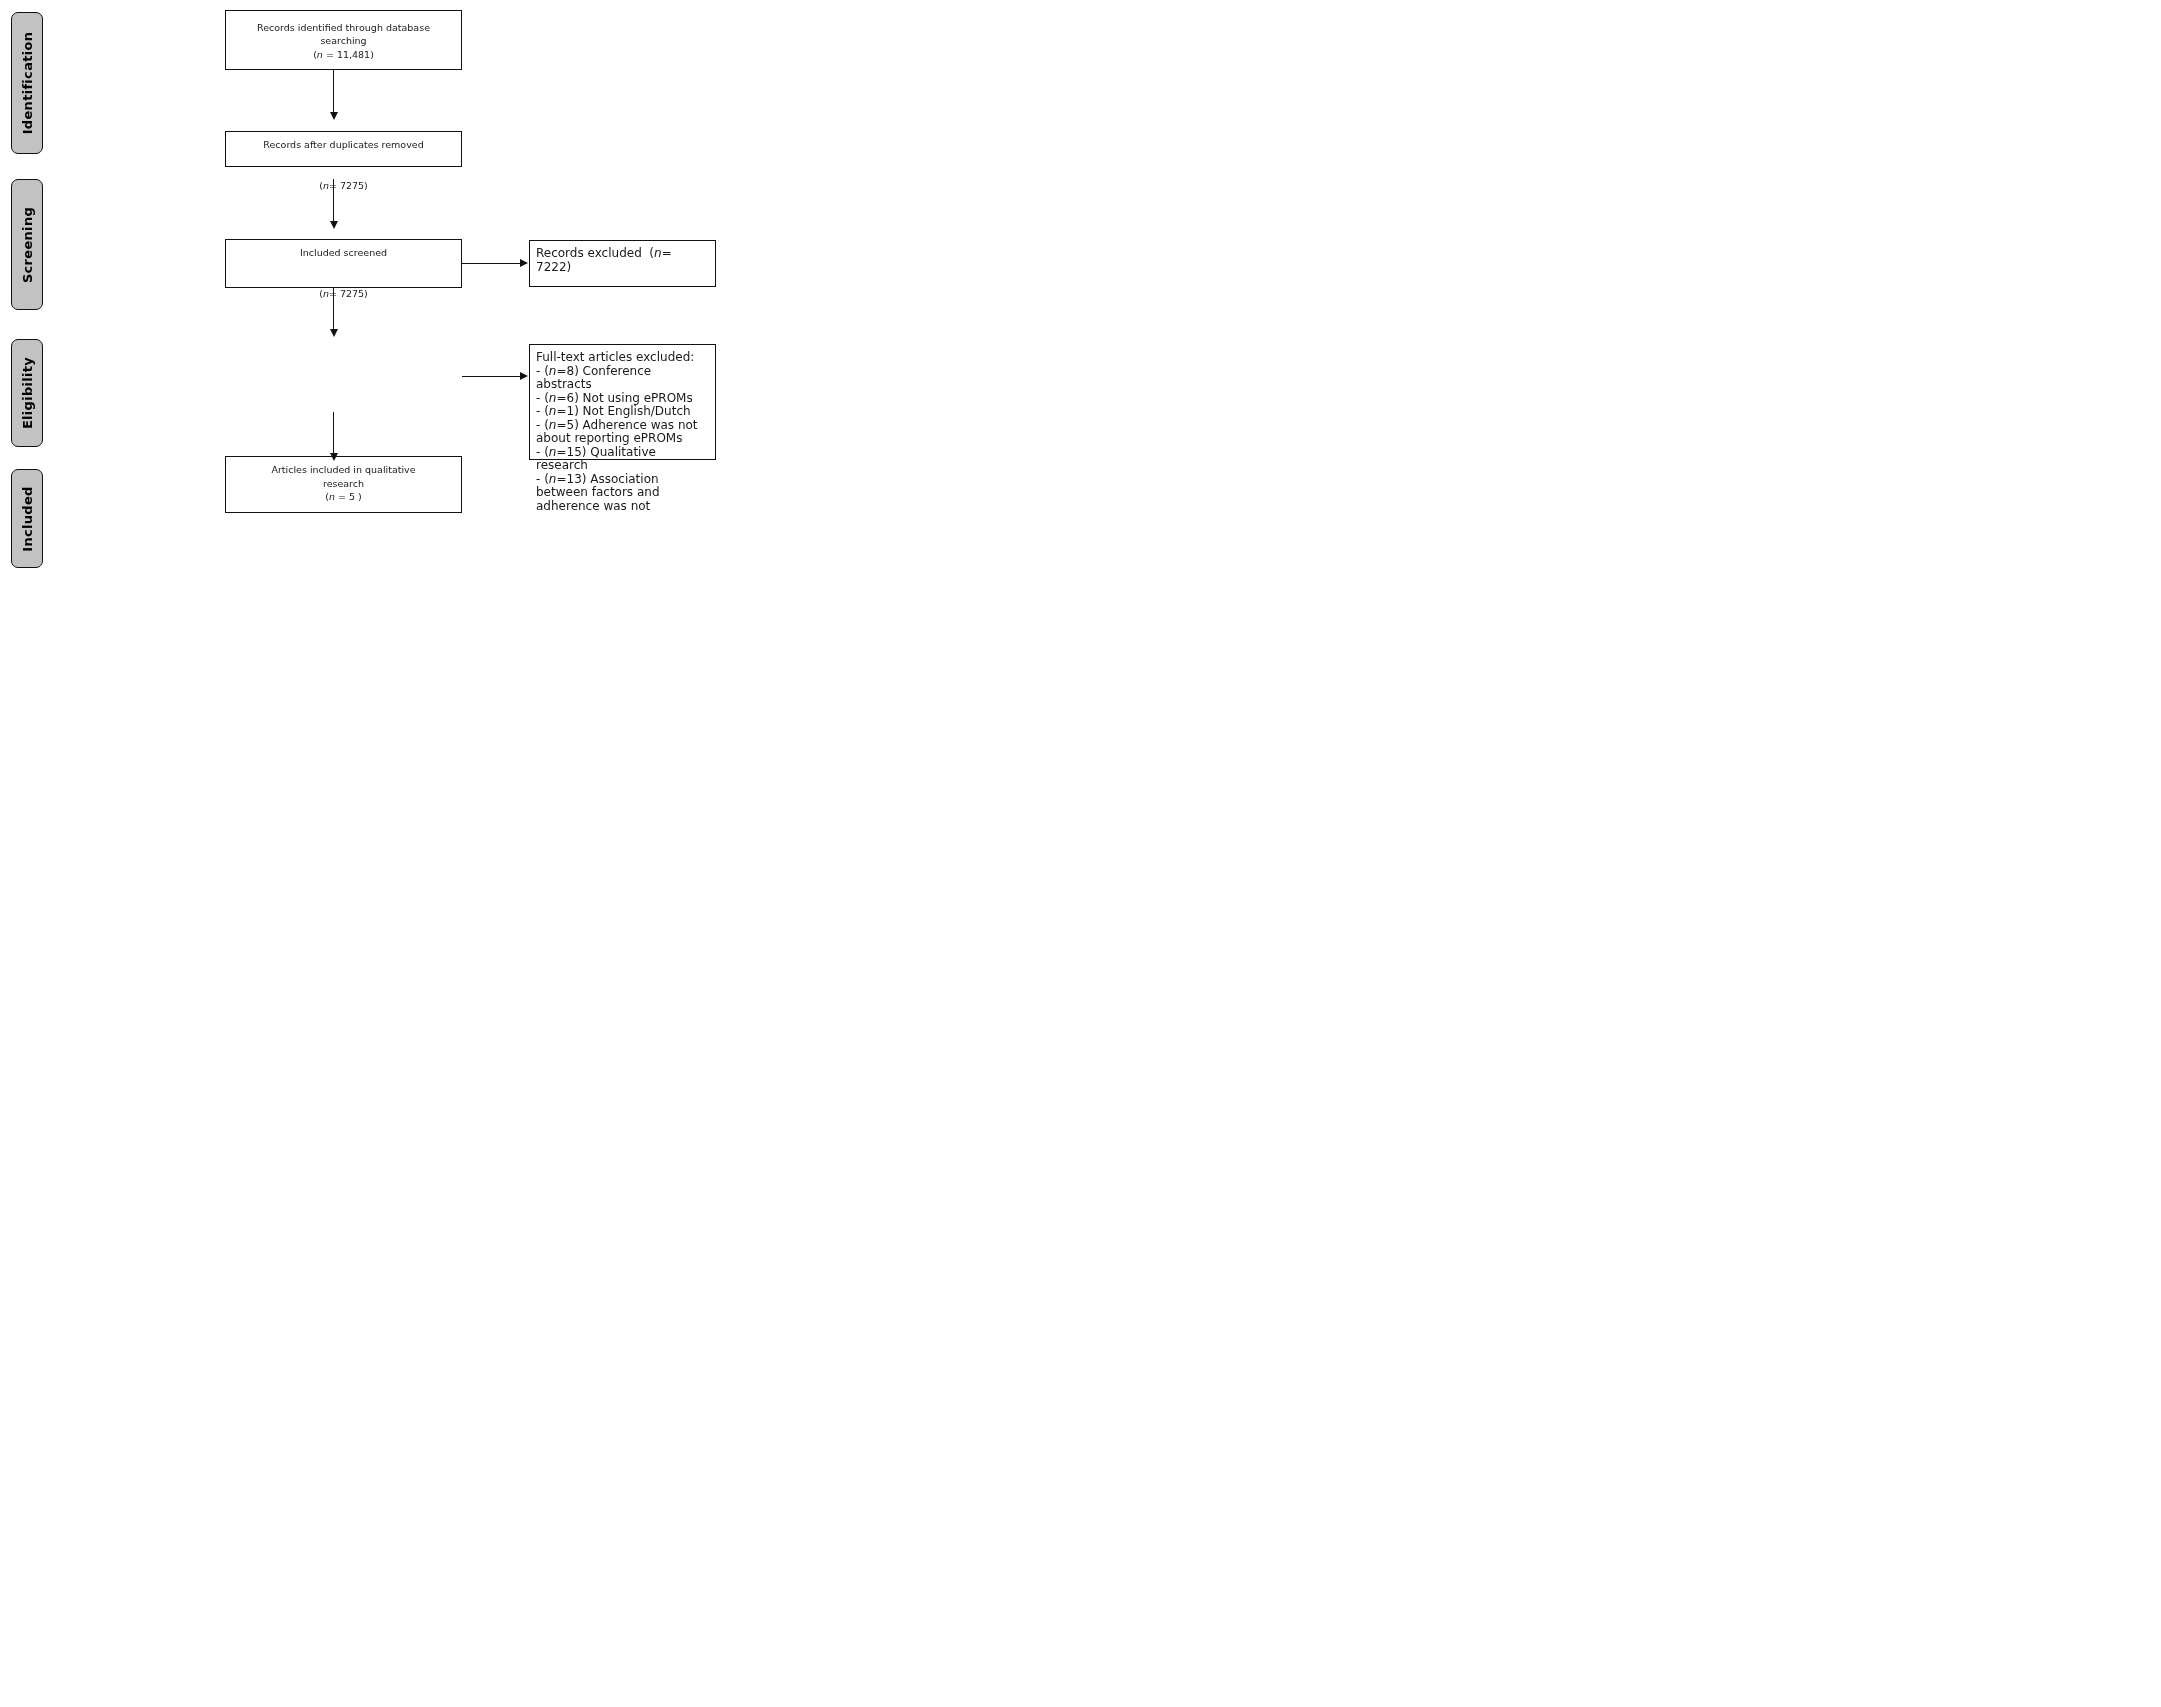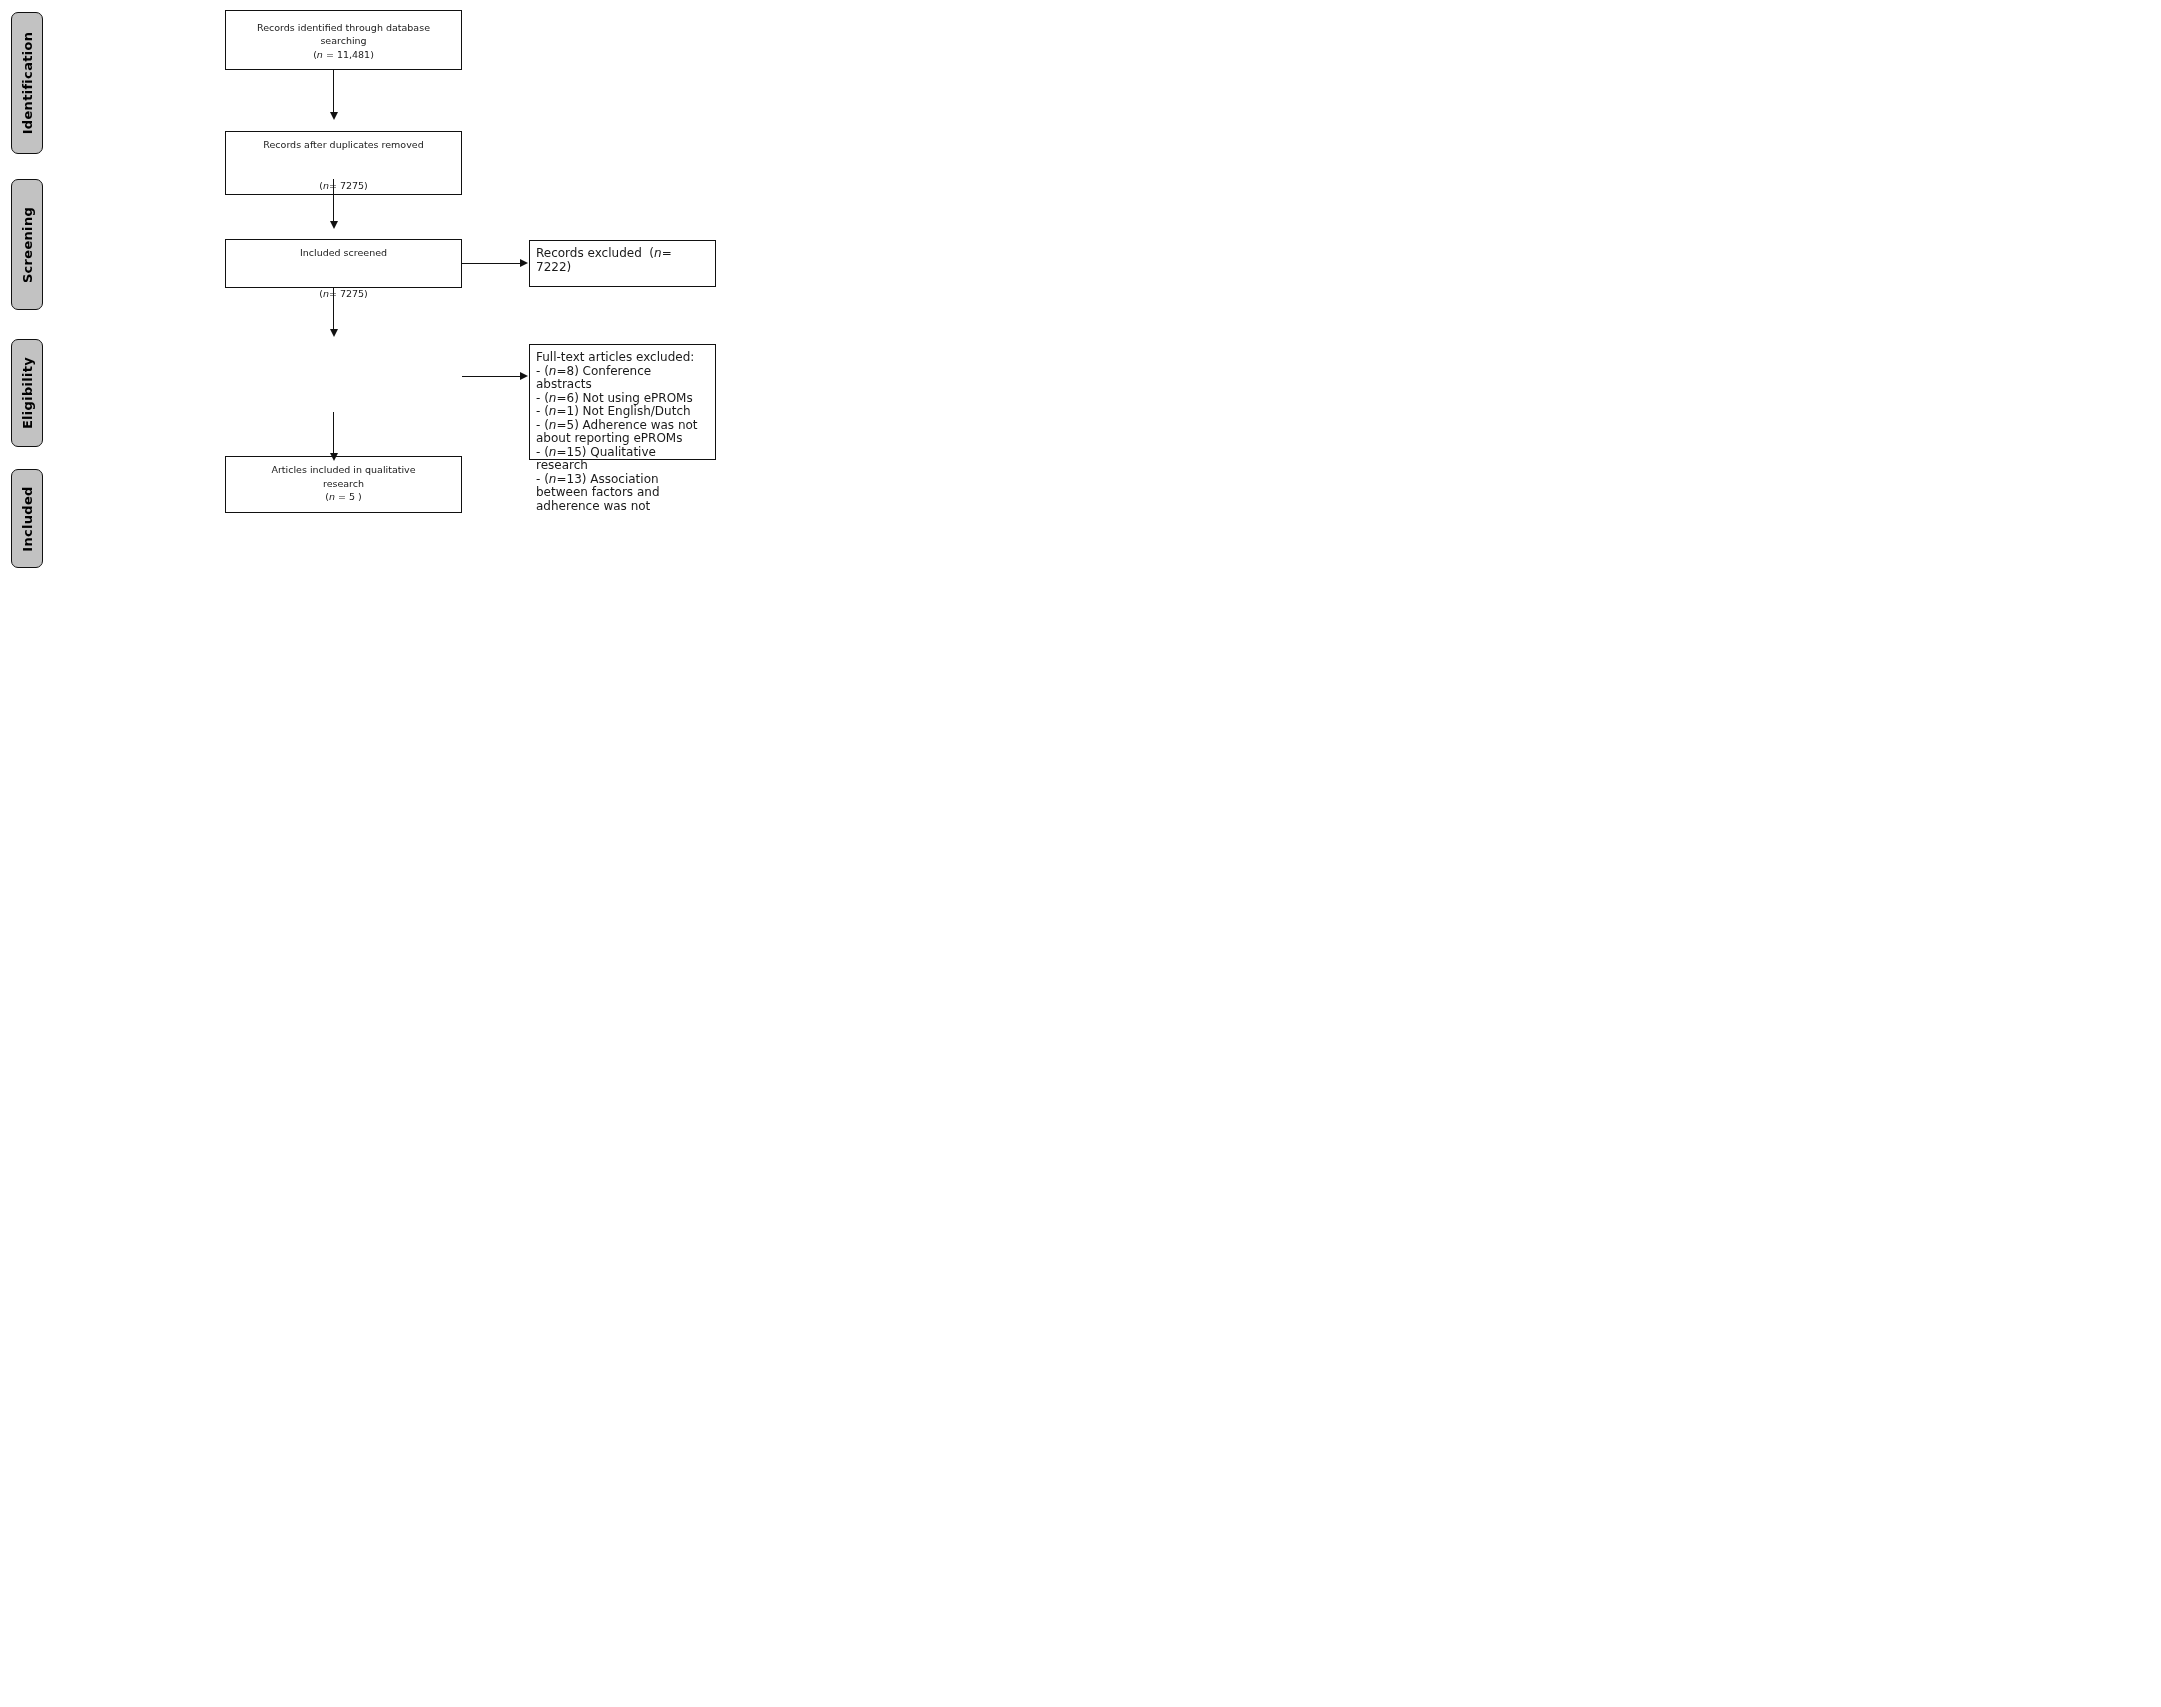--- a/index.html
+++ b/index.html
@@ -109,21 +109,21 @@
   <div class="stage" style="top:469px;height:99px">
     <span class="stage-label">Included</span>
   </div>
 
   <div class="box flow" style="top:9.5px;height:60px;padding-top:10px">
     <div>Records identified through database</div>
     <div>searching</div>
     <div>(<i class="n">n</i> = 11,481)</div>
   </div>
 
-  <div class="box flow" style="top:131px;height:64px">
+  <div class="box flow" style="top:131px;height:36px">
     <div>Records after duplicates removed</div>
     <div class="gap-top">(<i class="n">n</i>= 7275)</div>
   </div>
 
   <div class="box flow" style="top:239px;height:49px">
     <div>Included screened</div>
     <div class="gap-top">(<i class="n">n</i>= 7275)</div>
   </div>
 
 

